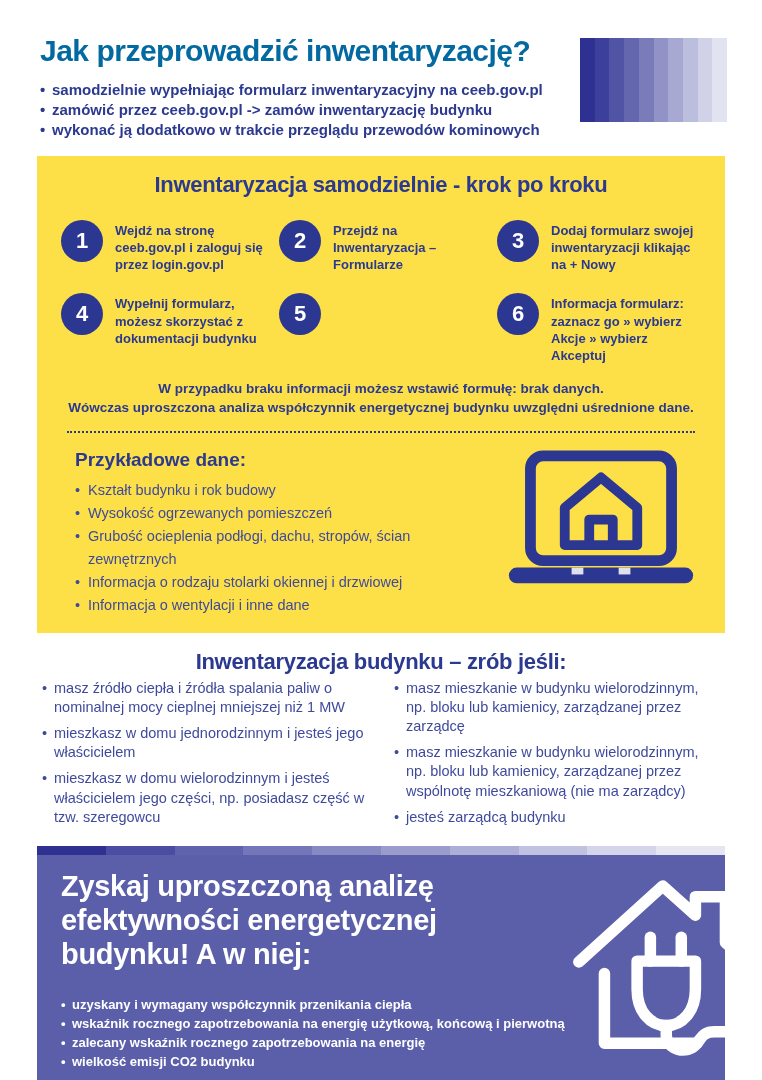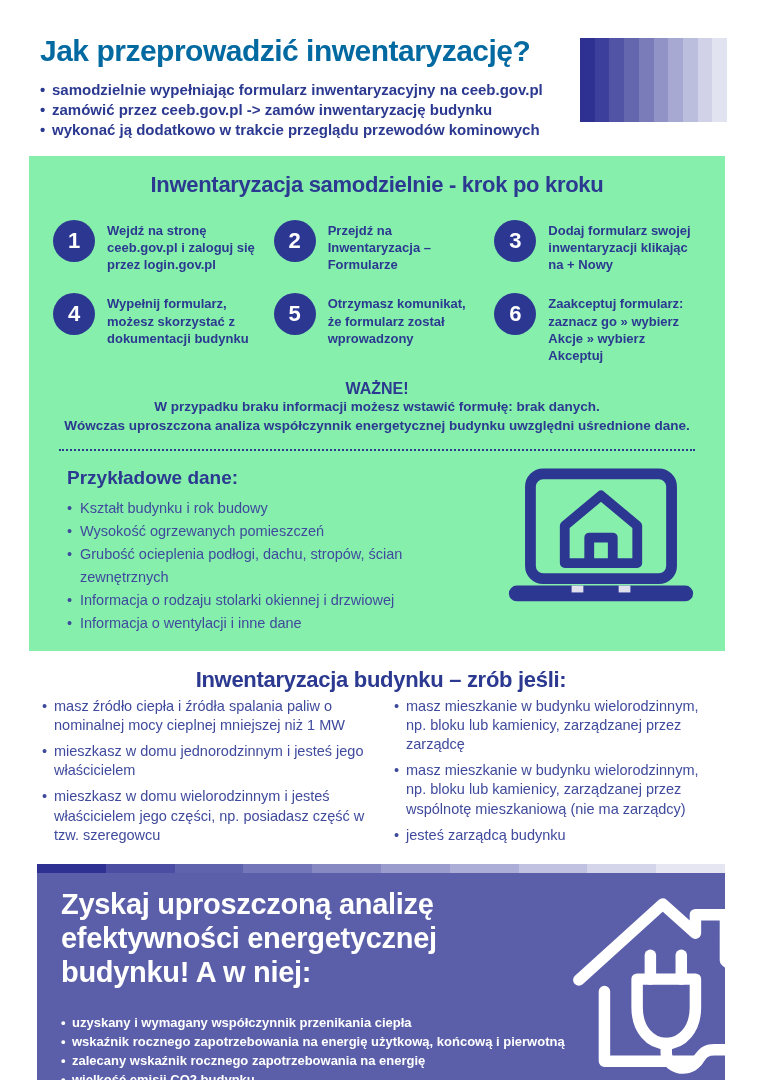--- a/index.html
+++ b/index.html
@@ -24,21 +24,21 @@
   }
   .header-bullets li::before { content:"•"; position:absolute; left:0; }
   .gradient-block {
     position:absolute; top:38px; right:35px; width:147px; height:84px;
     display:flex; overflow:hidden;
   }
   .gradient-block .stripe { flex:1; }
 
   
   .steps-box {
-    margin:16px 37px 0 29px; background:#86efac; padding:16px 24px 16px 24px;
+    margin:16px 37px 0 37px; background:#fde047; padding:16px 24px 16px 24px;
   }
   .section-heading {
     text-align:center; font-size:22px; font-weight:bold; letter-spacing:-0.3px; color:#2b3990;
   }
   .steps-grid {
     margin-top:22px;
     display:grid; grid-template-columns:repeat(3, 1fr);
     row-gap:20px; column-gap:14px;
   }
   .step { display:flex; align-items:flex-start; gap:12px; }
@@ -135,31 +135,29 @@
     <div class="step">
       <div class="step-num">3</div>
       <div class="step-text">Dodaj formularz swojej inwentaryzacji klikając na + Nowy</div>
     </div>
     <div class="step">
       <div class="step-num">4</div>
       <div class="step-text">Wypełnij formularz, możesz skorzystać z dokumentacji budynku</div>
     </div>
     <div class="step">
       <div class="step-num">5</div>
-      <div class="step-text">Otrzymasz komunikat, że formularz został wprowadzony</div>
     </div>
     <div class="step">
       <div class="step-num">6</div>
-      <div class="step-text">Zaakceptuj formularz: zaznacz go » wybierz Akcje » wybierz Akceptuj</div>
+      <div class="step-text">Informacja formularz: zaznacz go » wybierz Akcje » wybierz Akceptuj</div>
     </div>
   </div>
 
 
   <div class="important">
-    <div class="important-title">WAŻNE!</div>
     <div class="important-line">W przypadku braku informacji możesz wstawić formułę: brak danych.</div>
     <div class="important-line">Wówczas uproszczona analiza współczynnik energetycznej budynku uwzględni uśrednione dane.</div>
   </div>
 
   <hr class="dotted-divider">
 
   <div class="example">
     <div class="example-left">
       <div class="example-heading">Przykładowe dane:</div>
       <ul class="example-list">

